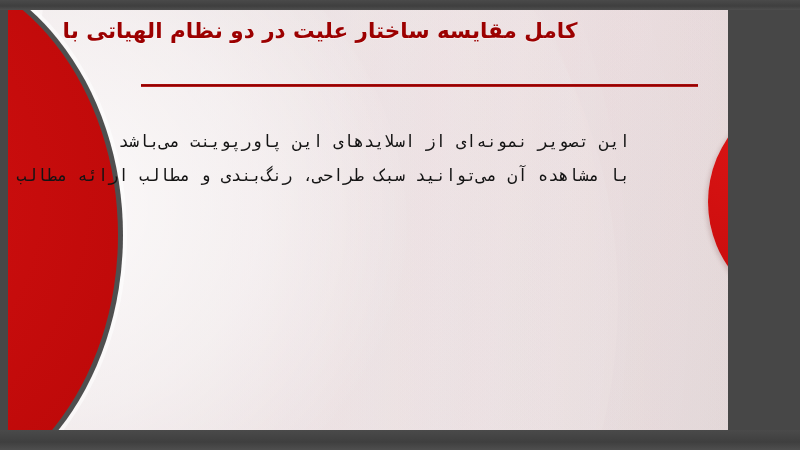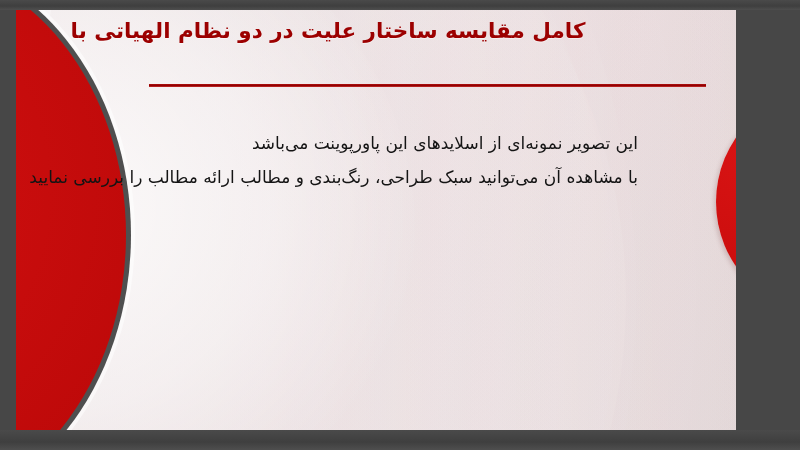--- a/index.html
+++ b/index.html
@@ -22,21 +22,21 @@
     left: 0;
     width: 800px;
     background: linear-gradient(180deg, #4a4a4a 0%, #3f3f3f 60%, #4e4e4e 100%);
   }
   .frame-top    { top: 0;    height: 10px; }
   .frame-bottom { bottom: 0; height: 20px; }
 
   
   .panel {
     position: absolute;
-    left: 16px;
+    left: 8px;
     top: 10px;
     width: 720px;
     height: 420px;
     overflow: hidden;
     background: #efe9e9;
   }
 
   
   .arc {
     position: absolute;
@@ -143,21 +143,21 @@
     position: absolute;
     right: 98px;
     top: 116px;
     width: 630px;
     text-align: right;
     direction: rtl;
     color: #141414;
     font-size: 17px;
     line-height: 34px;
   }
-  .body-line { display: block; white-space: nowrap; }
+  .body-line { display: block; white-space: nowrap; font-family: Liberation Mono, monospace; }
 </style>
 </head>
 <body>
 
 <div id="slide">
 
   <div class="frame-band frame-top"></div>
 
   <div class="panel">
 

